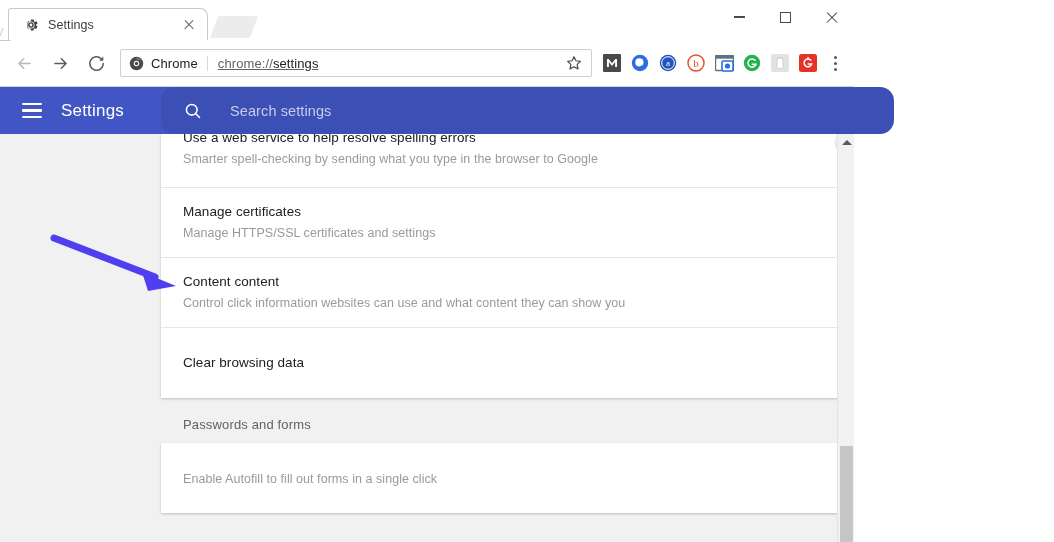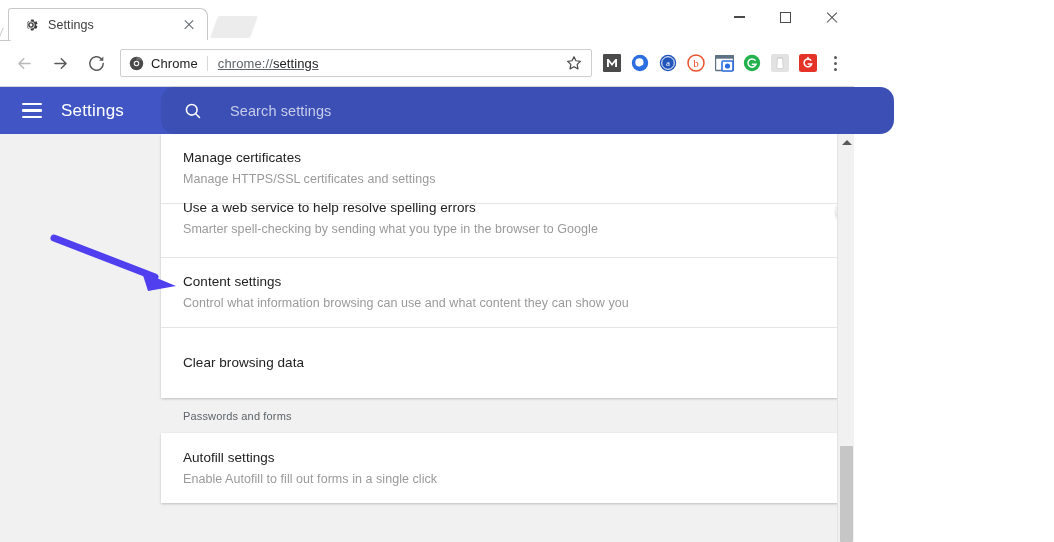--- a/index.html
+++ b/index.html
@@ -288,23 +288,23 @@
   .chevron {
     width: 0; height: 0;
     border-left: 6px solid #6b6b6b;
     border-top: 5px solid transparent;
     border-bottom: 5px solid transparent;
   }
 
   .extlink { width: 17px; height: 17px; }
 
   .section-label {
-    font-size: 11px;
+    font-size: 13px;
     color: #5f6368;
-    padding: 12px 0 11px 22px;
+    padding: 19px 0 11px 22px;
     letter-spacing: .15px;
   }
 
   
   .annotation {
     position: absolute;
     left: 0; top: 0;
     width: 1054px; height: 408px;
     pointer-events: none;
     z-index: 20;
@@ -502,47 +502,47 @@
     </div>
   </div>
 
   <div class="page">
     <div class="page-left-strip"></div>
 
     <div class="content">
 
       <div class="card">
 
+        <div class="row row-clipped">
+          <div class="row-text">
+            <div class="row-title">Use a web service to help resolve spelling errors</div>
+            <div class="row-sub">Smarter spell-checking by sending what you type in the browser to Google</div>
+          </div>
+          <div class="row-action">
+            <div class="toggle"></div>
+          </div>
+        </div>
+
         <div class="row">
           <div class="row-text">
             <div class="row-title">Manage certificates</div>
             <div class="row-sub">Manage HTTPS/SSL certificates and settings</div>
           </div>
           <div class="row-action">
             <svg class="extlink" viewBox="0 0 24 24">
               <path fill="none" stroke="#6b6b6b" stroke-width="1.7" d="M18 13.5V19a1.5 1.5 0 0 1-1.5 1.5h-11A1.5 1.5 0 0 1 4 19V8a1.5 1.5 0 0 1 1.5-1.5H11"></path>
               <path fill="none" stroke="#6b6b6b" stroke-width="1.7" stroke-linecap="round" d="M14 3.5h6.5V10M20 4l-8.5 8.5"></path>
             </svg>
           </div>
         </div>
 
-        <div class="row row-clipped">
-          <div class="row-text">
-            <div class="row-title">Use a web service to help resolve spelling errors</div>
-            <div class="row-sub">Smarter spell-checking by sending what you type in the browser to Google</div>
-          </div>
-          <div class="row-action">
-            <div class="toggle"></div>
-          </div>
-        </div>
-
         <div class="row">
           <div class="row-text">
-            <div class="row-title">Content settings</div>
-            <div class="row-sub">Control what information browsing can use and what content they can show you</div>
+            <div class="row-title">Content content</div>
+            <div class="row-sub">Control click information websites can use and what content they can show you</div>
           </div>
           <div class="row-action">
             <span class="chevron"></span>
           </div>
         </div>
 
         <div class="row">
           <div class="row-text">
             <div class="row-title">Clear browsing data</div>
           </div>
@@ -551,21 +551,20 @@
           </div>
         </div>
 
       </div>
 
       <div class="section-label">Passwords and forms</div>
 
       <div class="card">
         <div class="row">
           <div class="row-text">
-            <div class="row-title">Autofill settings</div>
             <div class="row-sub">Enable Autofill to fill out forms in a single click</div>
           </div>
           <div class="row-action">
             <span class="chevron"></span>
           </div>
         </div>
       </div>
 
     </div>
 

